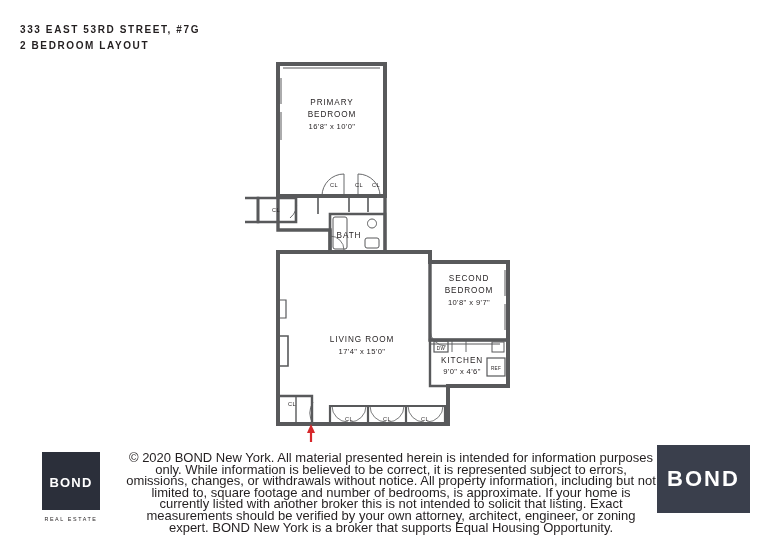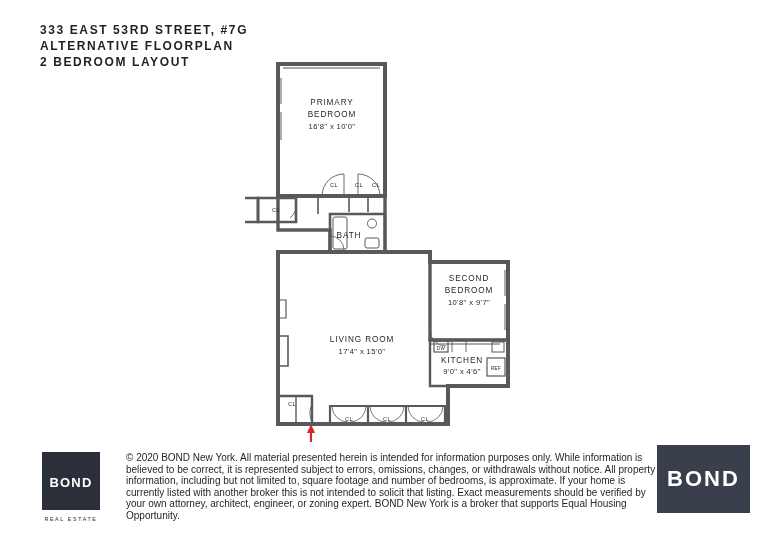--- a/index.html
+++ b/index.html
@@ -17,26 +17,25 @@
   }
 
   
   #title-block {
     position: absolute;
     left: 20px;
     top: 22px;
     line-height: 16px;
   }
   #title-block div {
-    font-size: 12px;
+    font-size: 10px;
     font-weight: bold;
     letter-spacing: 1.6px;
     text-transform: uppercase;
     white-space: nowrap;
-    margin-left: 20px;
   }
 
   
   #floorplan {
     position: absolute;
     left: 0;
     top: 0;
     width: 728px;
     height: 460px;
   }
@@ -95,24 +94,24 @@
     text-align: center;
     font-size: 5.4px;
     letter-spacing: 1.6px;
     color: #231f20;
   }
   #disclaimer {
     position: absolute;
     left: 126px;
     top: 12px;
     width: 530px;
-    font-size: 10px;
+    font-size: 13px;
     line-height: 11.6px;
     color: #231f20;
-    text-align: left;
+    text-align: center;
   }
   #bond-watermark {
     position: absolute;
     left: 657px;
     top: 5px;
     width: 93px;
     height: 68px;
     background: #3a3f4c;
     color: #ffffff;
     display: flex;
@@ -121,21 +120,20 @@
     font-size: 22px;
     font-weight: bold;
     letter-spacing: 2px;
   }
 </style>
 </head>
 <body>
 
 <div id="title-block">
   <div>333 EAST 53RD STREET, #7G</div>
-  <div>ALTERNATIVE FLOORPLAN</div>
   <div>2 BEDROOM LAYOUT</div>
 </div>
 
 <div id="floorplan">
 <svg width="768" height="460" viewBox="0 0 768 460" xmlns="http://www.w3.org/2000/svg">
   <g fill="none" stroke="#58595b">
 
     <path d="M278 64 L385 64 L385 196 L278 196 Z" stroke-width="4"></path>
 
     <path d="M283 68 L380 68" stroke-width="1"></path>

